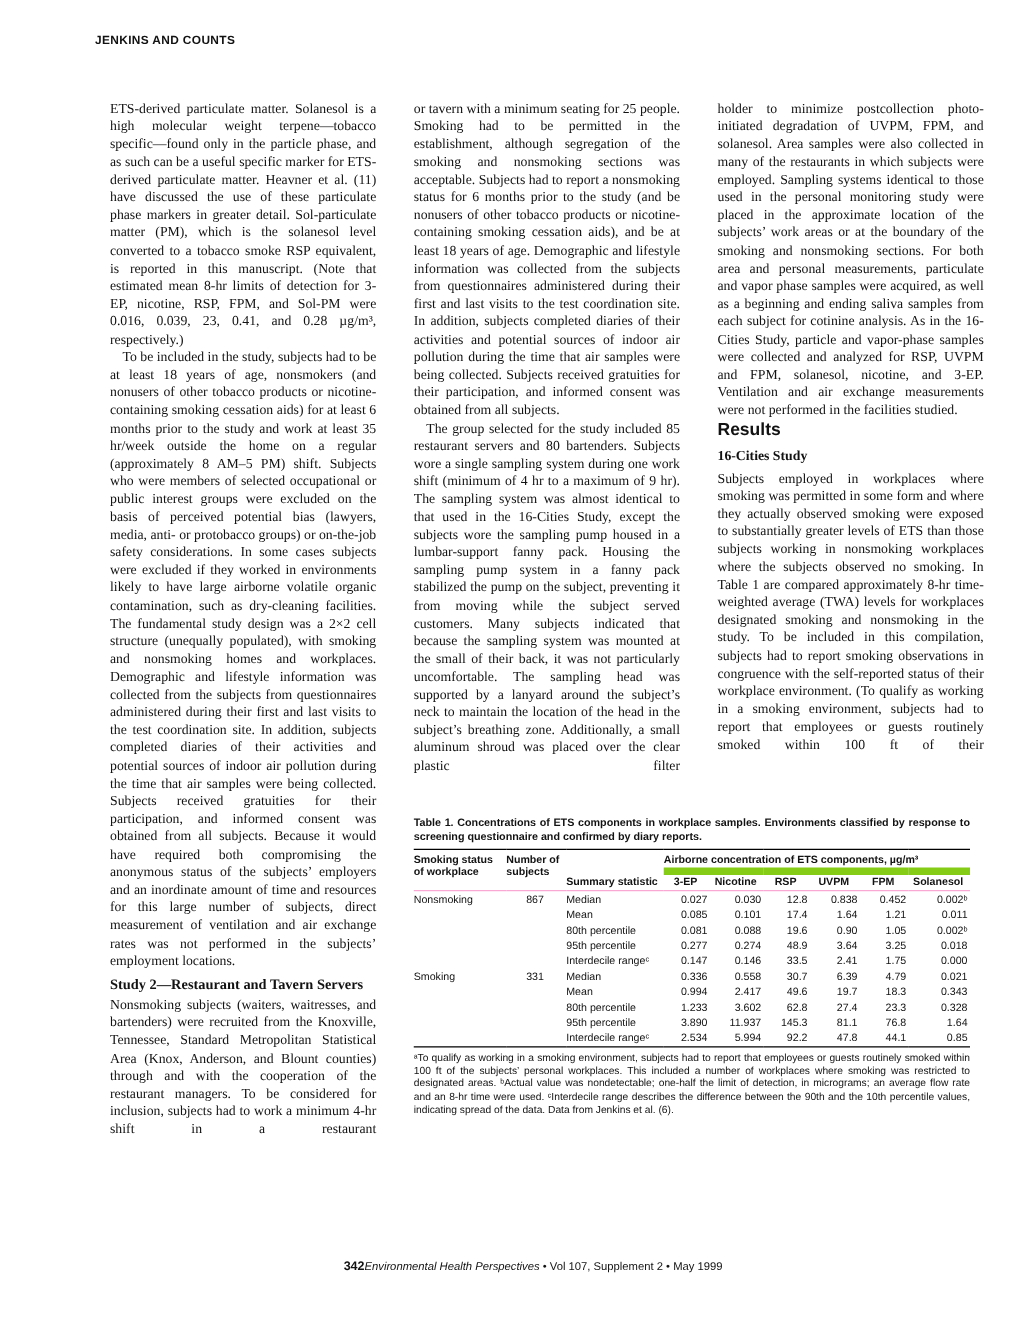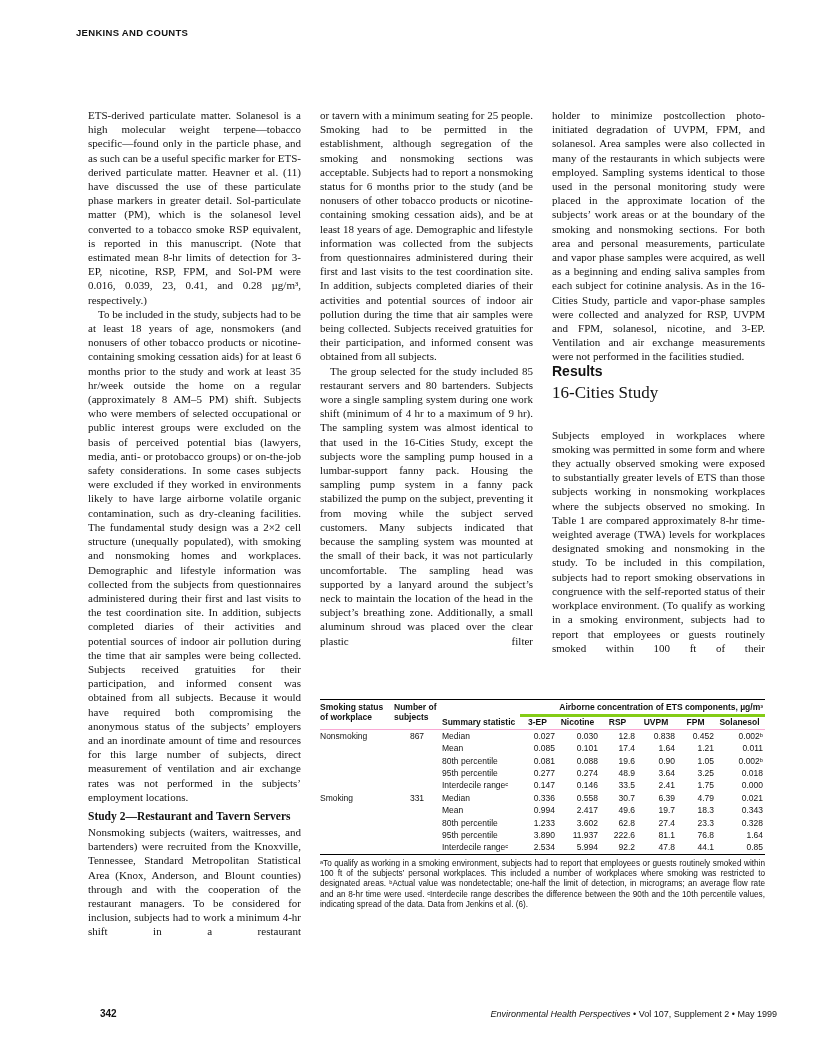--- a/index.html
+++ b/index.html
@@ -7,75 +7,75 @@
     width:816px;height:1059px;background:#ffffff;position:relative;
     font-family:"Liberation Serif","DejaVu Serif",serif;color:#121212;
     overflow:hidden;
   }
   .running-head{
     position:absolute;left:76px;top:27px;
     font-family:"Liberation Sans","DejaVu Sans",sans-serif;
     font-weight:bold;font-size:9.5px;letter-spacing:.3px;
   }
   .content{
-    position:absolute;left:88px;top:108px;width:677px;
-    display:grid;grid-template-columns:213px 213px 213px;column-gap:19px;
+    position:absolute;left:88px;top:80px;width:677px;
+    display:grid;grid-template-columns:213px 213px 213px;column-gap:30px;
     grid-template-rows:auto auto;
   }
   .col1{grid-column:1;grid-row:1/3;}
   .col2{grid-column:2;grid-row:1;}
   .col3{grid-column:3;grid-row:1;}
   .table-section{grid-column:2/4;grid-row:2;margin-top:16px;}
   p.body{
     font-size:11px;line-height:14.2px;text-align:justify;margin:0;
   }
   p.indent{text-indent:10px;}
   p.cont{text-align-last:justify;}
   h3.subhead-serif{
     font-size:11.5px;font-weight:bold;margin:5px 0 2px 0;line-height:14px;
   }
   h2.results-head{
     font-family:"Liberation Sans","DejaVu Sans",sans-serif;
     font-size:14px;font-weight:bold;margin:0 0 7px 0;line-height:15px;
   }
   h3.study-subhead{
-    font-size:17px;font-weight:normal;margin:2px 0 28px 0;line-height:14px;
+    font-size:11px;font-weight:bold;margin:2px 0 4px 0;line-height:14px;
   }
   .tcaption{
     font-family:"Liberation Sans","DejaVu Sans",sans-serif;
     font-size:8.6px;line-height:10.6px;font-weight:bold;
     width:445px;margin:0 0 5px 0;text-align:justify;
   }
   table.ets{
     width:445px;border-collapse:collapse;table-layout:fixed;
     font-family:"Liberation Sans","DejaVu Sans",sans-serif;
     border-top:1.2px solid #000;border-bottom:1.2px solid #000;
   }
   table.ets th{
     font-weight:bold;font-size:8.5px;line-height:9.8px;
     text-align:left;vertical-align:top;padding:3px 2px 1px 0;
   }
-  table.ets th.group-h{text-align:right;border-bottom:3px solid #84cc16;padding-bottom:1px;}
+  table.ets th.group-h{text-align:left;border-bottom:6px solid #84cc16;padding-bottom:1px;}
   table.ets th.comp-h{text-align:center;padding-top:1px;}
   table.ets th.stat-h{vertical-align:bottom;}
   table.ets tbody{border-top:1px solid #f9a8d4;}
   table.ets td{
     font-size:8.5px;line-height:12.4px;vertical-align:top;padding:0 2px 0 0;
   }
   td.c-status,td.c-stat{text-align:left;}
   td.c-n{text-align:center;}
   td.c-val{text-align:right;}
   .footnotes{
     font-family:"Liberation Sans","DejaVu Sans",sans-serif;
     font-size:8.2px;line-height:10.3px;text-align:justify;
     width:445px;margin:4px 0 0 0;
   }
   .footer{
-    position:absolute;left:100px;top:1008px;width:677px;
-    display:flex;justify-content:space-between;align-items:baseline;
+    position:absolute;left:88px;top:1008px;width:677px;
+    display:flex;justify-content:center;align-items:baseline;
     font-family:"Liberation Sans","DejaVu Sans",sans-serif;
   }
   .pagenum{font-weight:bold;font-size:10px;}
   .journal-line{font-size:9px;}
 </style>
 </head>
 <body>
 
 <div class="running-head">JENKINS AND COUNTS</div>
 
@@ -94,20 +94,21 @@
   </div>
 
   <div class="col3">
     <p class="body">holder to minimize postcollection photo-initiated degradation of UVPM, FPM, and solanesol. Area samples were also collected in many of the restaurants in which subjects were employed. Sampling systems identical to those used in the personal monitoring study were placed in the approximate location of the subjects’ work areas or at the boundary of the smoking and nonsmoking sections. For both area and personal measurements, particulate and vapor phase samples were acquired, as well as a beginning and ending saliva samples from each subject for cotinine analysis. As in the 16-Cities Study, particle and vapor-phase samples were collected and analyzed for RSP, UVPM and FPM, solanesol, nicotine, and 3-EP. Ventilation and air exchange measurements were not performed in the facilities studied.</p>
     <h2 class="results-head">Results</h2>
     <h3 class="study-subhead">16-Cities Study</h3>
     <p class="body cont">Subjects employed in workplaces where smoking was permitted in some form and where they actually observed smoking were exposed to substantially greater levels of ETS than those subjects working in nonsmoking workplaces where the subjects observed no smoking. In Table 1 are compared approximately 8-hr time-weighted average (TWA) levels for workplaces designated smoking and nonsmoking in the study. To be included in this compilation, subjects had to report smoking observations in congruence with the self-reported status of their workplace environment. (To qualify as working in a smoking environment, subjects had to report that employees or guests routinely smoked within 100 ft of their</p>
   </div>
 
   <div class="table-section">
+    <p class="tcaption"><span>Table 1.</span> <span>Concentrations of ETS components in workplace samples. Environments classified by response to screening questionnaire and confirmed by diary reports.</span></p>
 
     <table class="ets">
       <colgroup>
         <col style="width:74px">
           <col style="width:48px">
           <col style="width:78px">
         <col style="width:37px">
           <col style="width:43px">
           <col style="width:37px">
         <col style="width:40px">
@@ -218,21 +219,21 @@
             <td class="c-val">27.4</td>
             <td class="c-val">23.3</td>
             <td class="c-val">0.328</td>
           </tr>
           <tr>
             <td class="c-status"></td>
             <td class="c-n"></td>
             <td class="c-stat">95th percentile</td>
             <td class="c-val">3.890</td>
             <td class="c-val">11.937</td>
-            <td class="c-val">222.6</td>
+            <td class="c-val">145.3</td>
             <td class="c-val">81.1</td>
             <td class="c-val">76.8</td>
             <td class="c-val">1.64</td>
           </tr>
           <tr>
             <td class="c-status"></td>
             <td class="c-n"></td>
             <td class="c-stat">Interdecile rangeᶜ</td>
             <td class="c-val">2.534</td>
             <td class="c-val">5.994</td>

